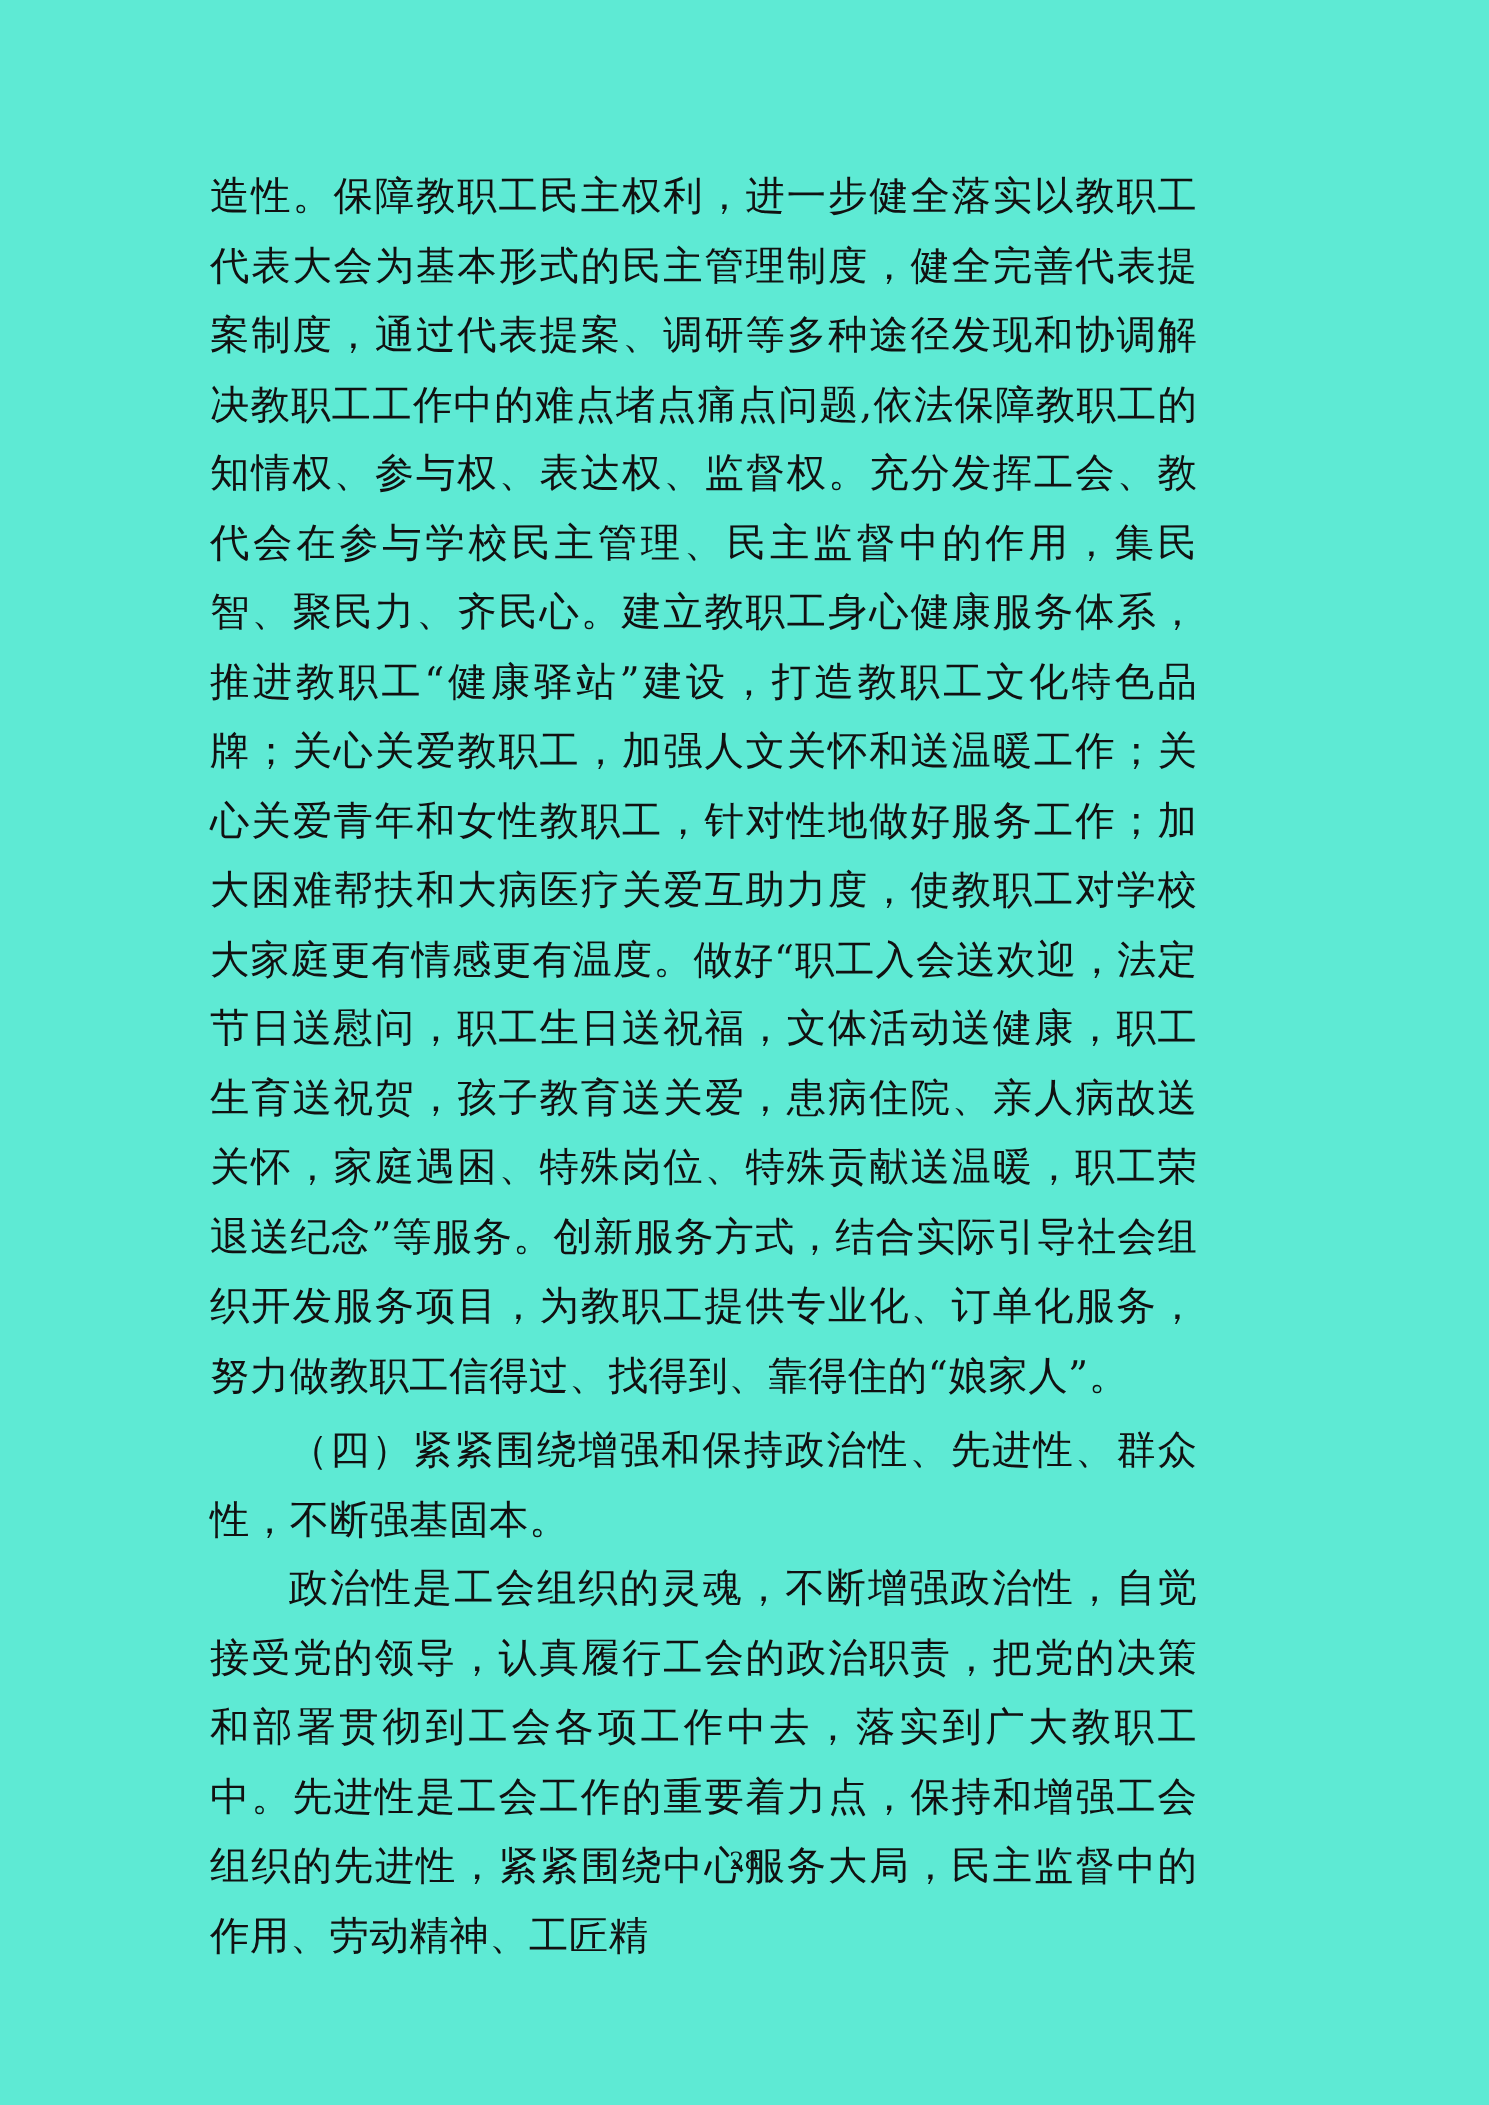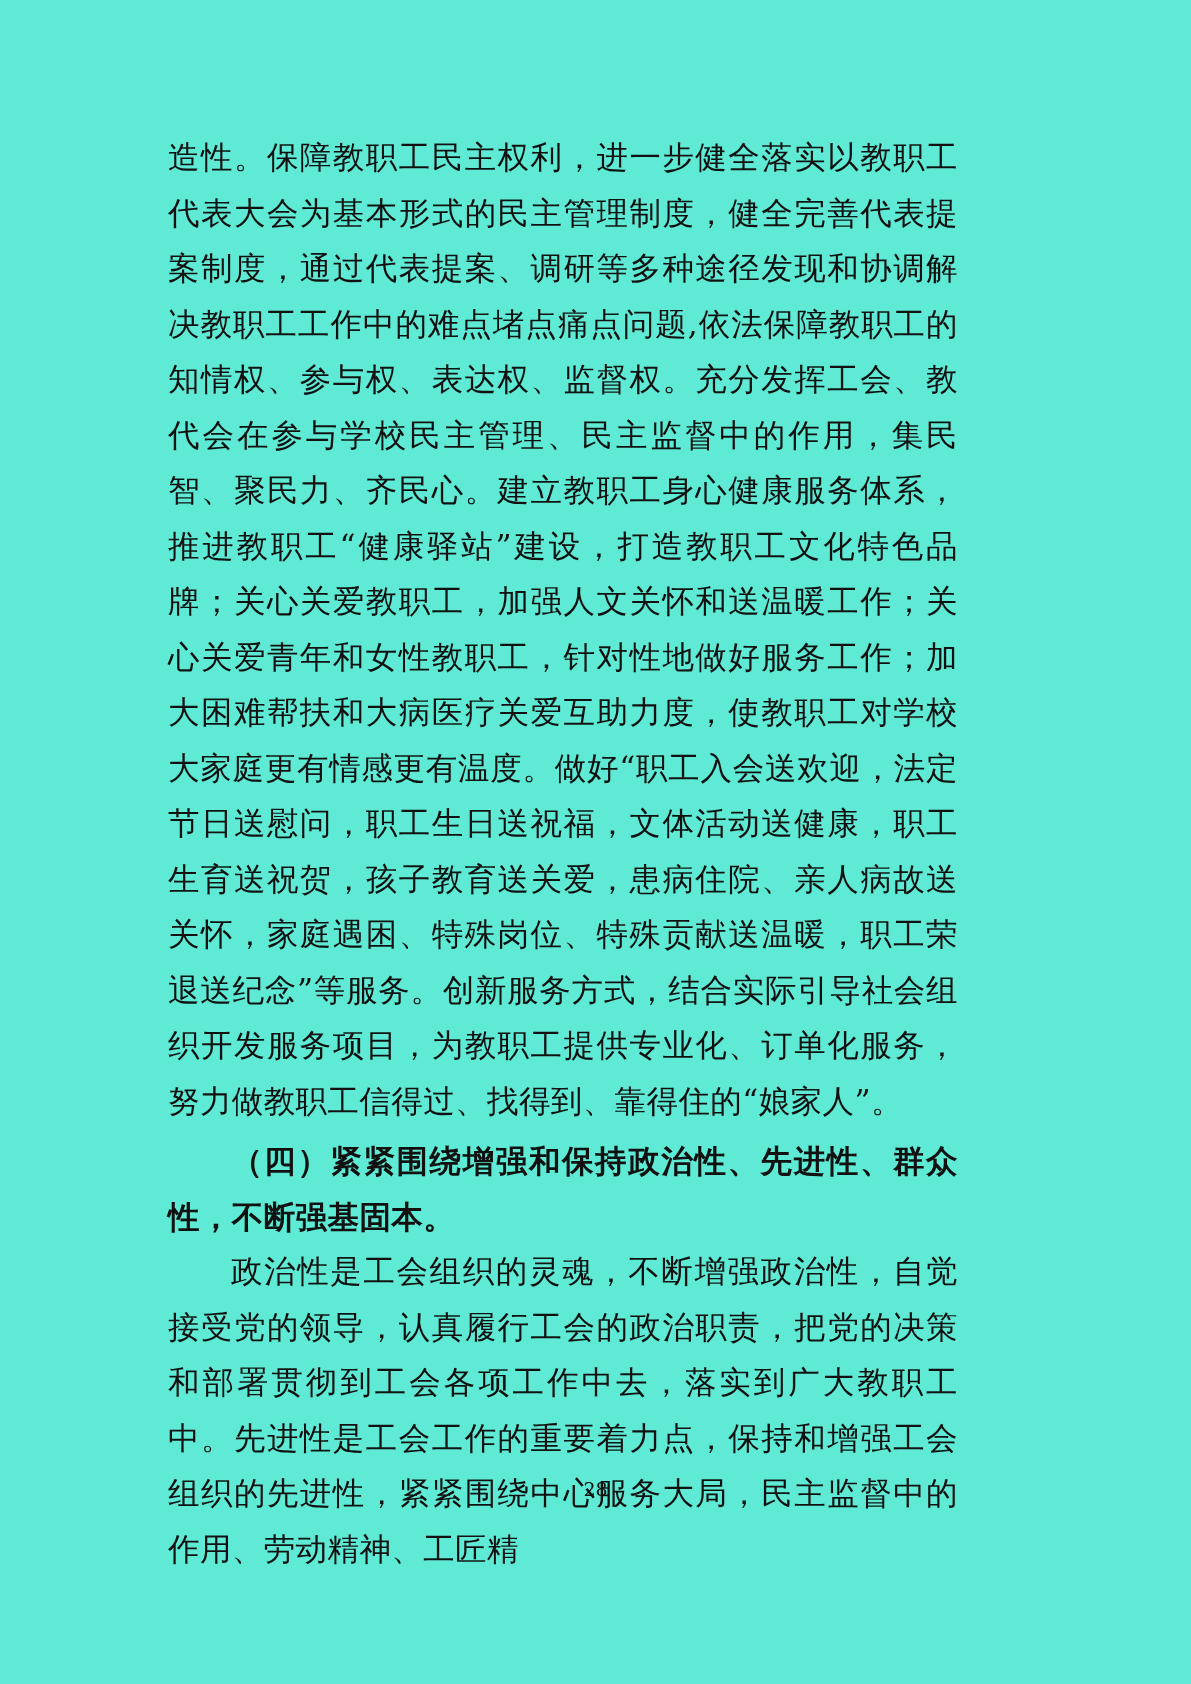--- a/index.html
+++ b/index.html
@@ -31,21 +31,21 @@
     letter-spacing: 0.4px;
     margin: 0 0 0 0;
     white-space: pre-wrap;
   }
   .para.indent {
     text-indent: 63px;
   }
   .heading {
     font-size: 31.5px;
     line-height: 55.5px;
-    font-weight: bold;
+    font-weight: normal;
     text-align: justify;
     text-justify: inter-ideograph;
     text-indent: 63px;
     margin: 0;
     letter-spacing: 0.4px;
     white-space: pre-wrap;
   }
   .gap-small {
     height: 4px;
   }

